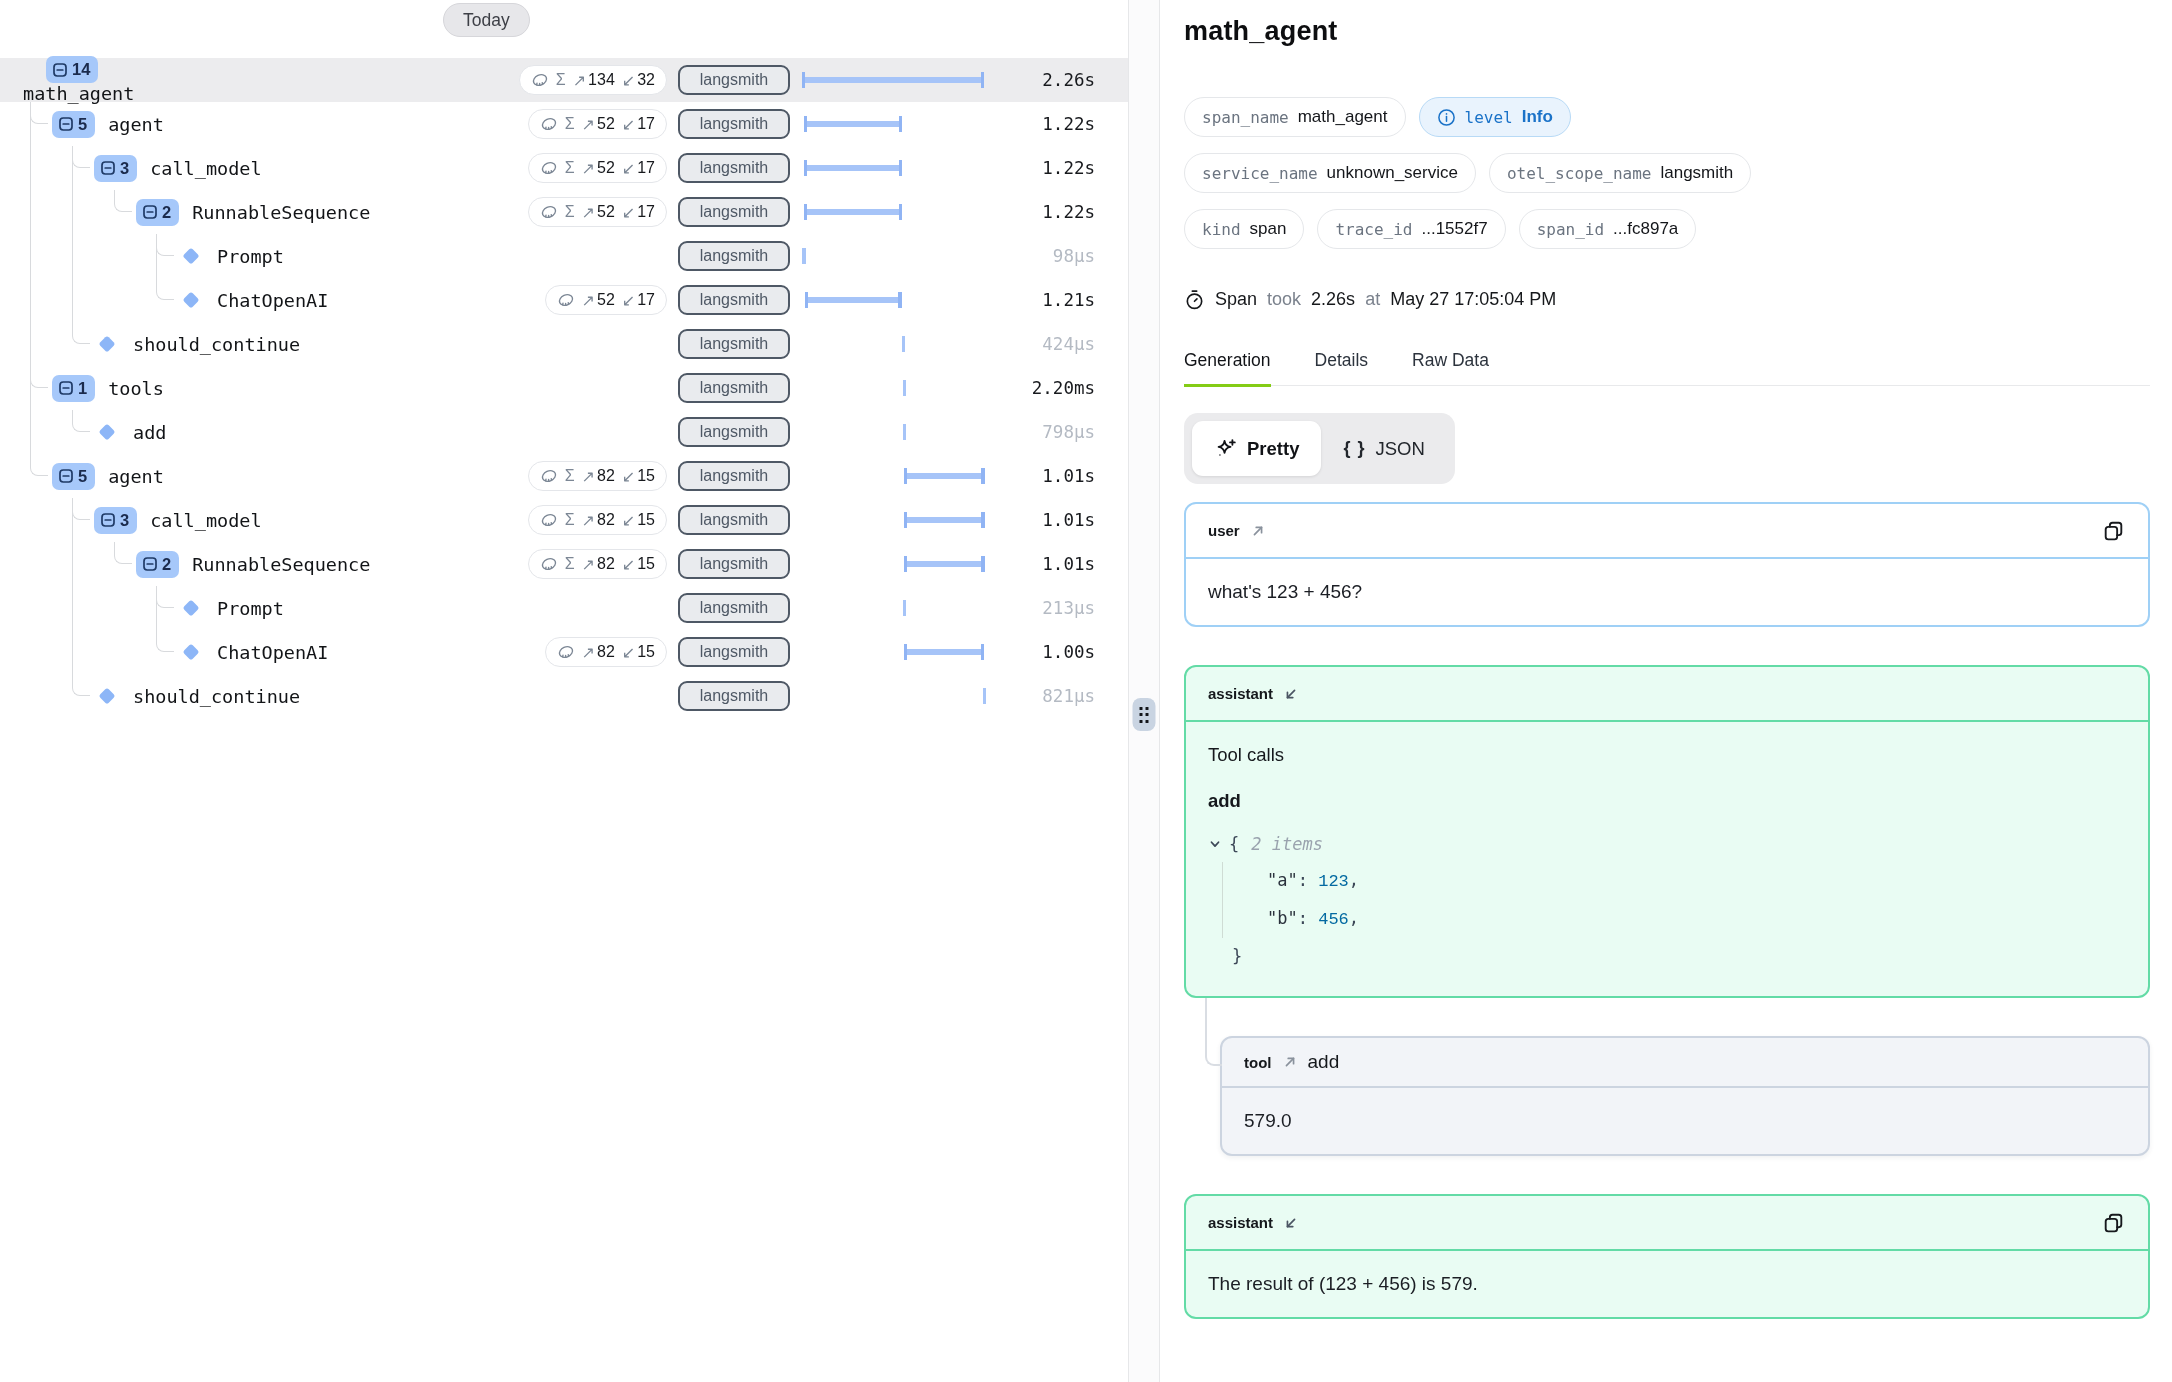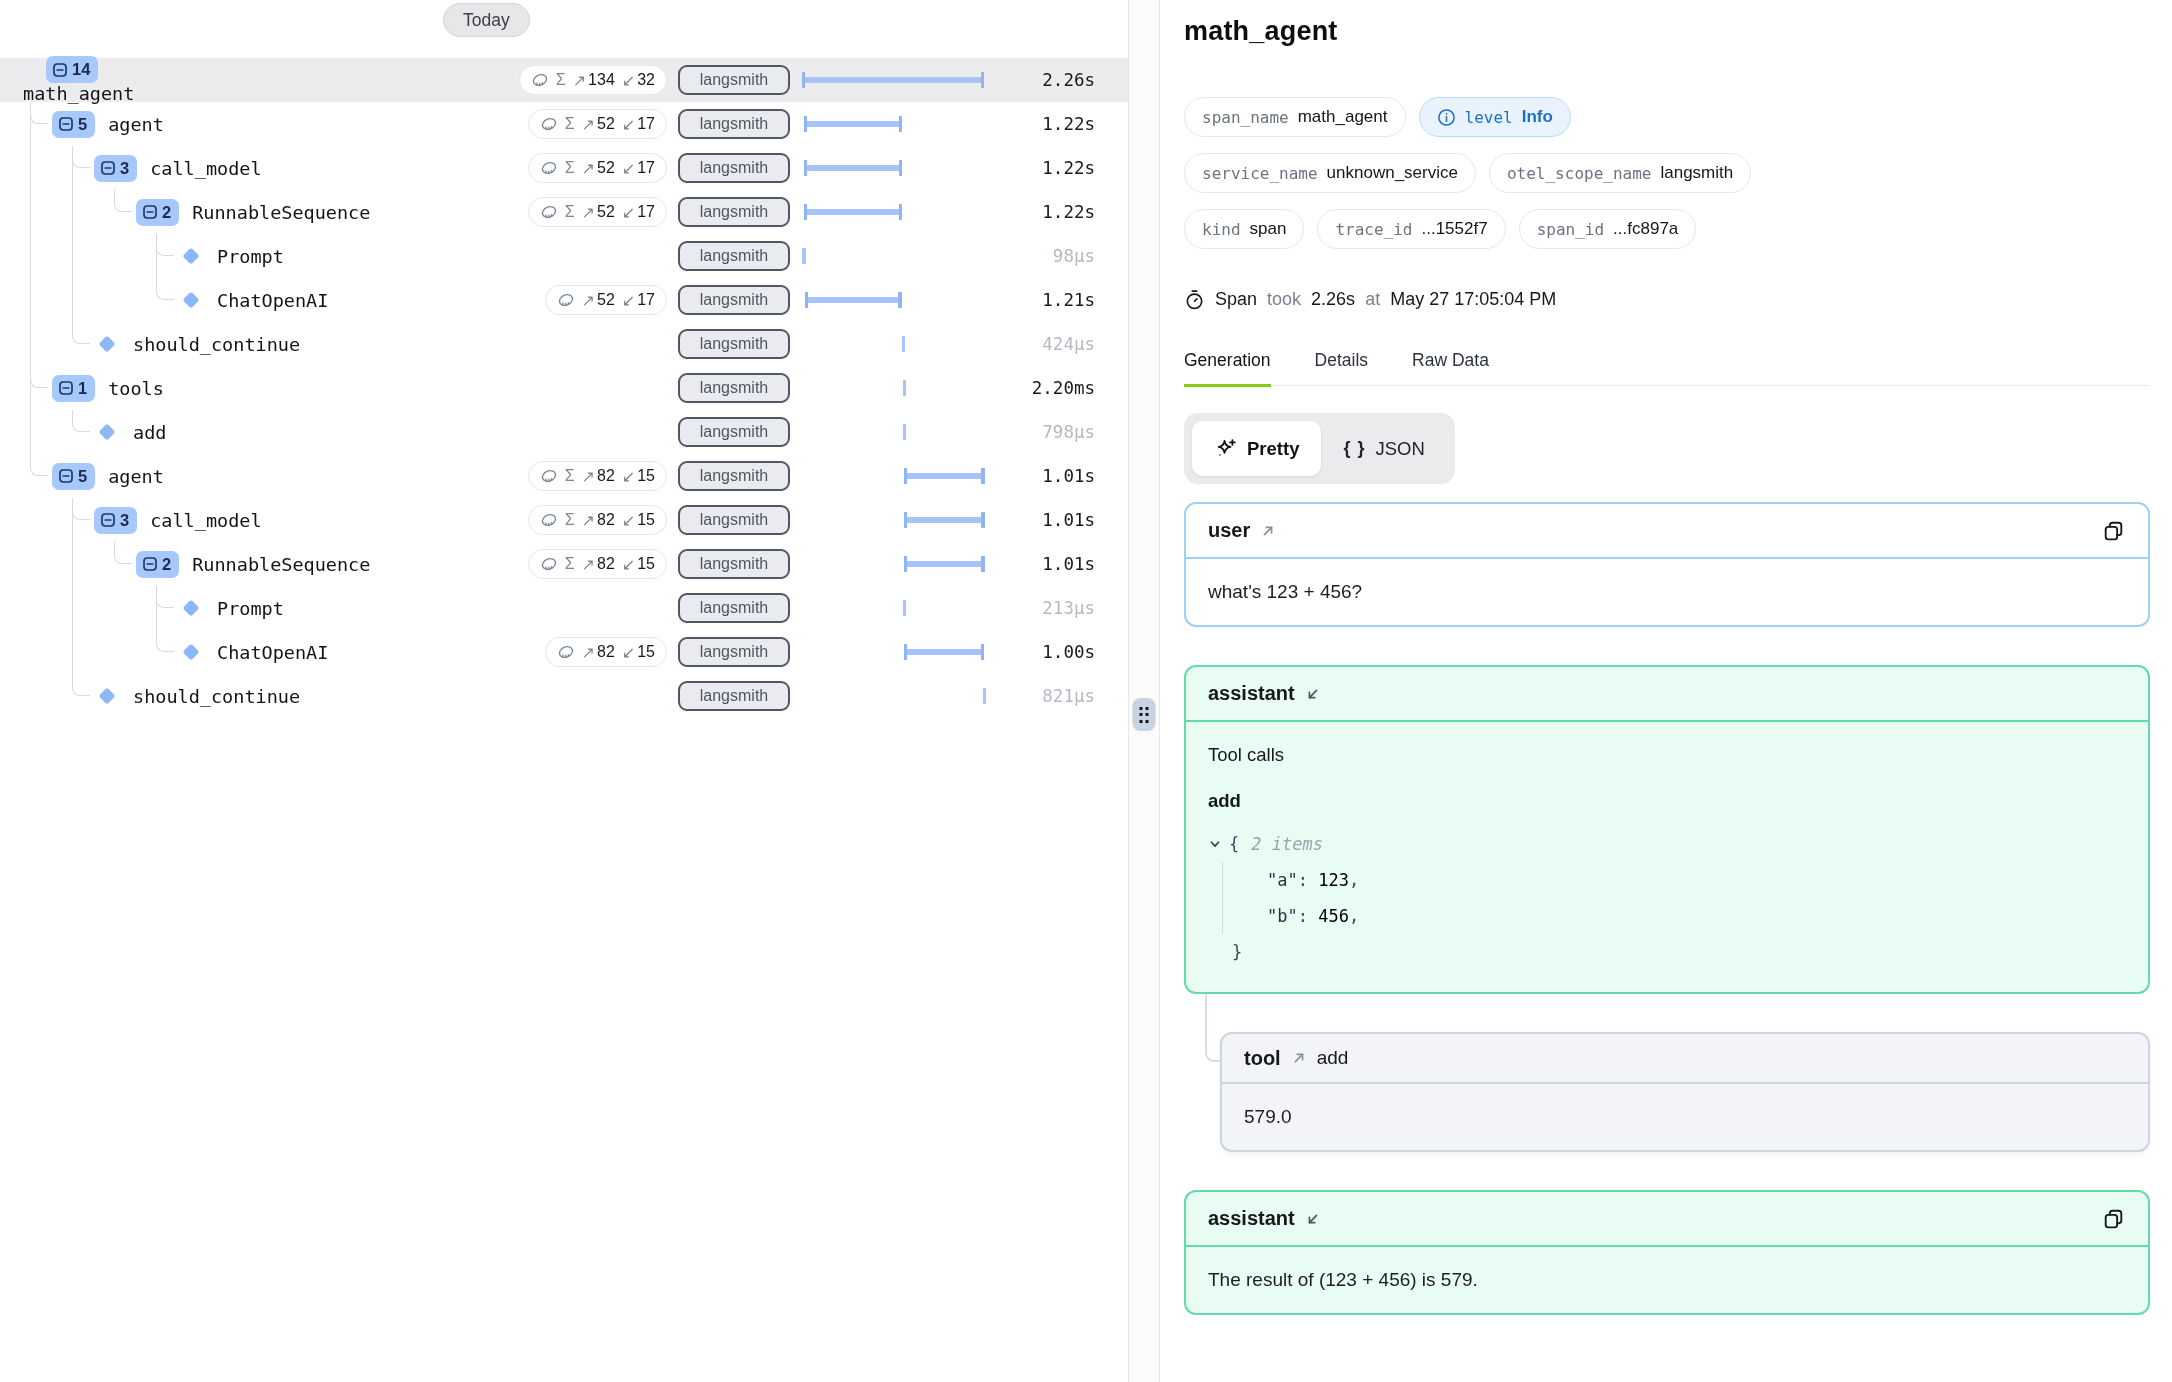--- a/index.html
+++ b/index.html
@@ -70,42 +70,42 @@
   .view-toggle { margin-top:27px; display:inline-flex; background:#ebebed; border-radius:14px; padding:8px; }
   .seg { display:flex; align-items:center; gap:10px; height:55px; padding:0 22px; border-radius:11px; }
   .seg.active { background:#fff; box-shadow:0 1px 3px rgba(0,0,0,0.10); }
   .seg .slabel { font-size:18.5px; font-weight:600; color:#111317; }
   .seg.json .slabel { font-weight:500; color:#22262c; }
   .seg .braces { font-size:18px; font-weight:600; color:#22262c; letter-spacing:1px; }
 
   .messages { margin-top:18px; }
   .msg { border-radius:12px; border:2px solid; margin-bottom:38px; }
   .msg-header { display:flex; align-items:center; height:55px; padding:0 22px; border-bottom:2px solid; }
-  .msg .role { font-size:20px; font-weight:700; color:#15181c; }
+  .msg .role { font-size:15px; font-weight:700; color:#15181c; }
   .msg .role-arrow { margin-left:10px; display:flex; }
   .msg .tool-name { margin-left:10px; font-size:19px; color:#15181c; }
   .copy-btn { margin-left:auto; display:flex; cursor:pointer; background:none; border:none; padding:0; }
   .msg-body { padding:22px; font-size:19px; color:#1b1e24; }
   .msg.user { border-color:#9fd0f6; background:#fff; }
   .msg.user .msg-header { border-color:#9fd0f6; }
   .msg.assistant { border-color:#63dba6; background:#e9fcf3; }
   .msg.assistant .msg-header { border-color:#63dba6; }
   .msg.tool { border-color:#ccd4e0; background:#f2f4f8; margin-left:36px; position:relative;
     box-shadow:0 2px 5px rgba(40,50,70,0.07); }
   .msg.tool .msg-header { border-color:#ccd4e0; height:50px; }
   .msg.tool::before { content:""; position:absolute; left:-17px; top:-40px; width:15px; height:66px;
     border-left:2px solid #d9dde3; border-bottom:2px solid #d9dde3; border-bottom-left-radius:9px; }
   .tc-heading { font-size:18.5px; color:#15181c; margin-bottom:24px; }
   .tc-name { font-size:18.5px; font-weight:700; color:#15181c; margin-bottom:14px; }
   .json-root { font-family:"DejaVu Sans Mono", monospace; font-size:17px; line-height:36px; color:#3c4757; }
   .json-open { display:flex; align-items:center; gap:7px; }
   .json-open .items { font-style:italic; color:#9aa3ae; margin-left:5px; }
   .json-entries { margin-left:14px; border-left:1.5px solid #cfdcd4; padding-left:44px; }
   .jkey { color:#2b323d; }
-  .jval { color:#000000; }
+  .jval { color:#0369a1;font-family:Liberation Mono, monospace; }
   .json-close { margin-left:24px; }
   svg { display:block; }
 </style>
 </head>
 <body>
 
 <div class="page">
 
   <div class="left-panel">
     <div class="today-pill">

